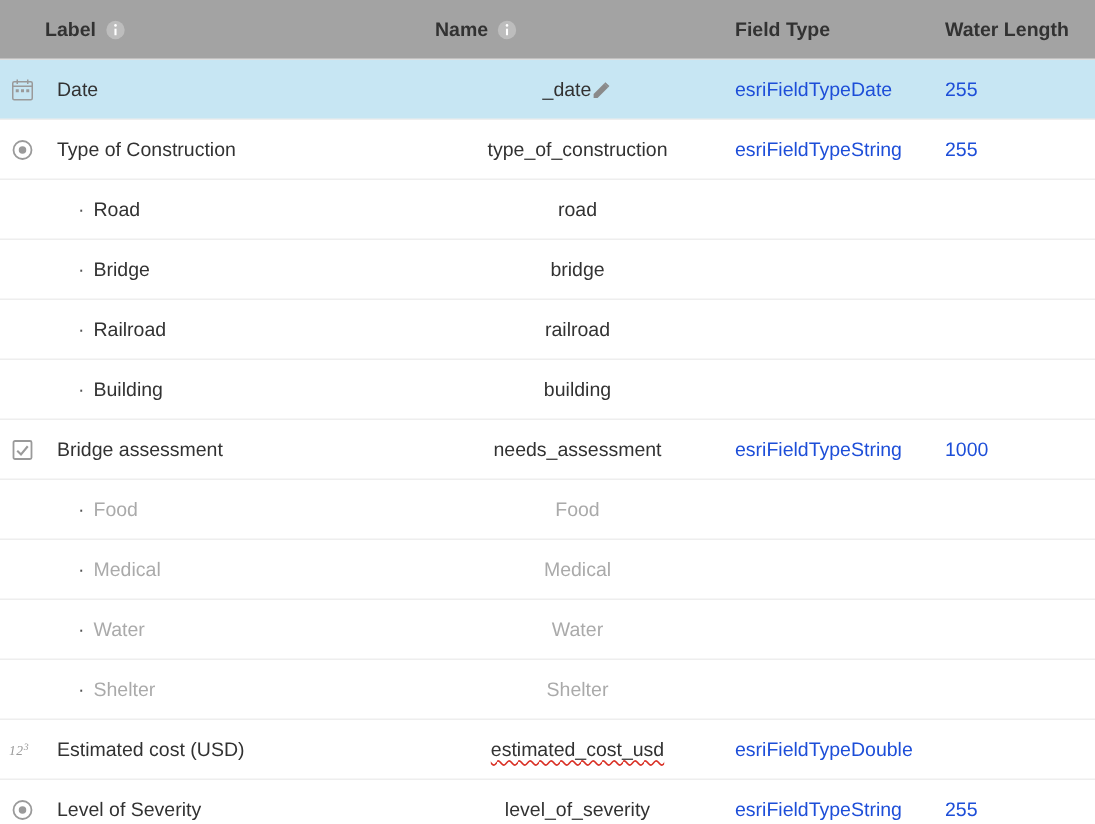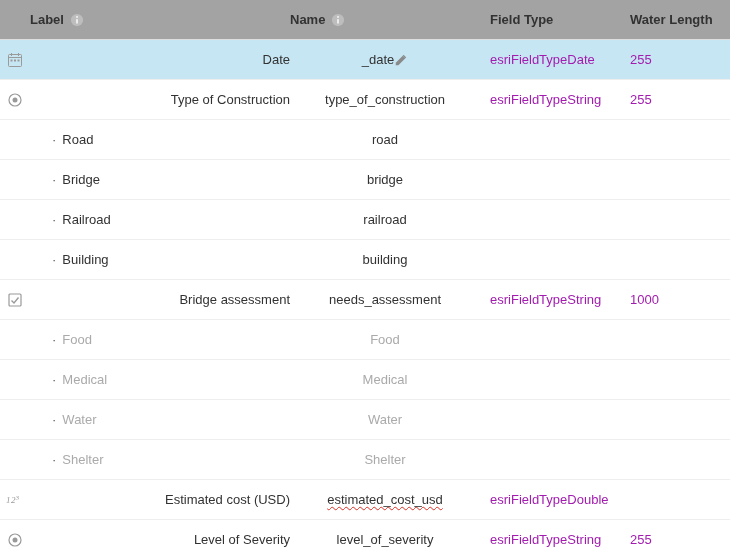--- a/index.html
+++ b/index.html
@@ -35,24 +35,24 @@
     display: grid;
     grid-template-columns: 30px 260px 200px 140px 100px;
     align-items: center;
     min-height: 40px;
     border-bottom: 1px solid #eee;
     padding-right: 10px;
   }
   .subrow .label-cell { padding-left: 22px; display:flex; align-items:center; gap:6px; }
   .subrow .dot { color:#555; }
   .icon-cell { display:flex; align-items:center; justify-content:center; color:#6e6e6e; }
-  .label-cell { padding-left: 8px; text-align: right; }
+  .label-cell { padding-left: 8px; }
   .name-cell { display:flex; align-items:center; justify-content:center; padding-right:10px; color:#323232; }
   .muted, .muted .name-cell, .muted .label-cell { color:#aaaaaa; }
-  .fieldtype, .fieldlen { color:#a21caf; }
+  .fieldtype, .fieldlen { color:#1d4ed8; }
   .info-icon svg, .icon-cell svg, .edit-icon svg { display:block; }
   .edit-icon { color:#6e6e6e; }
   .underline-squiggle {
     text-decoration: underline wavy #d93025;
     text-decoration-thickness: 1px;
     text-underline-offset: 2px;
   }
 </style>
 </head>
 <body>

